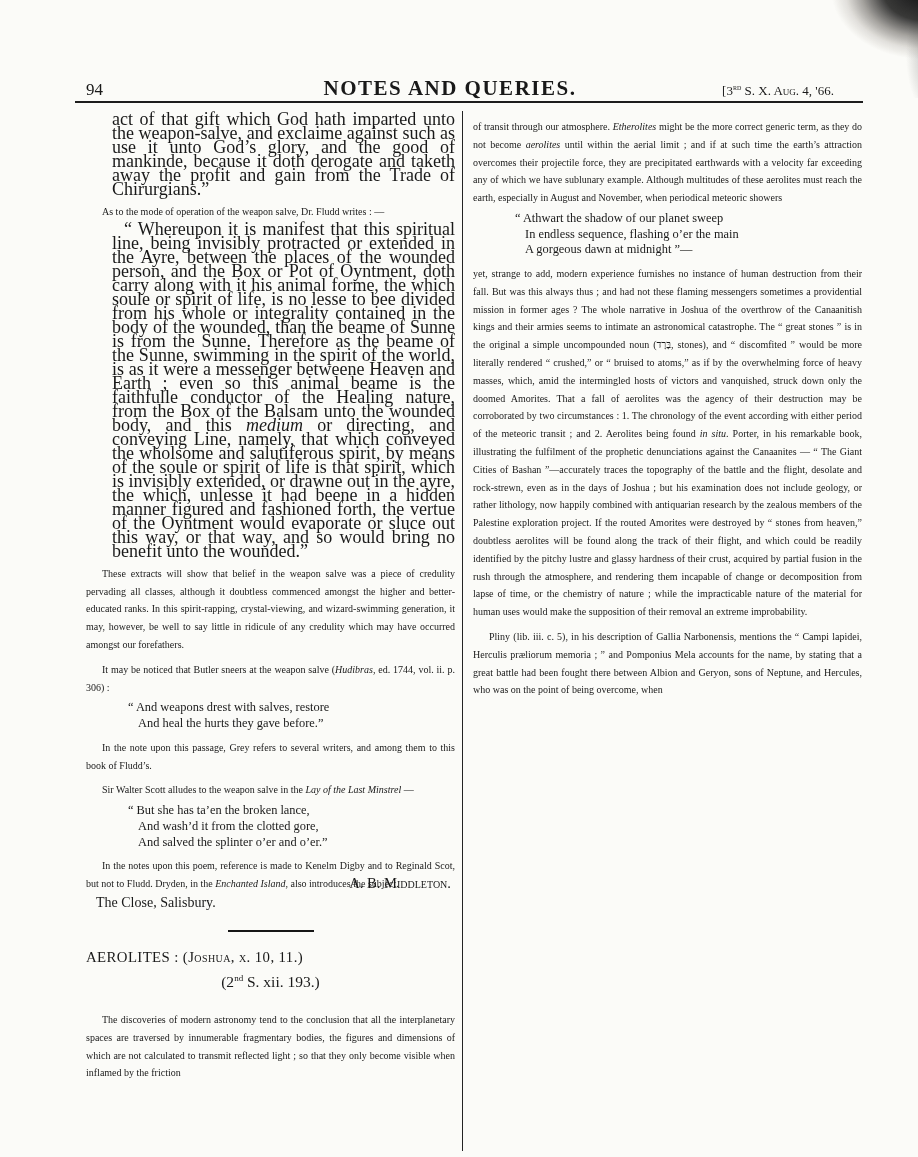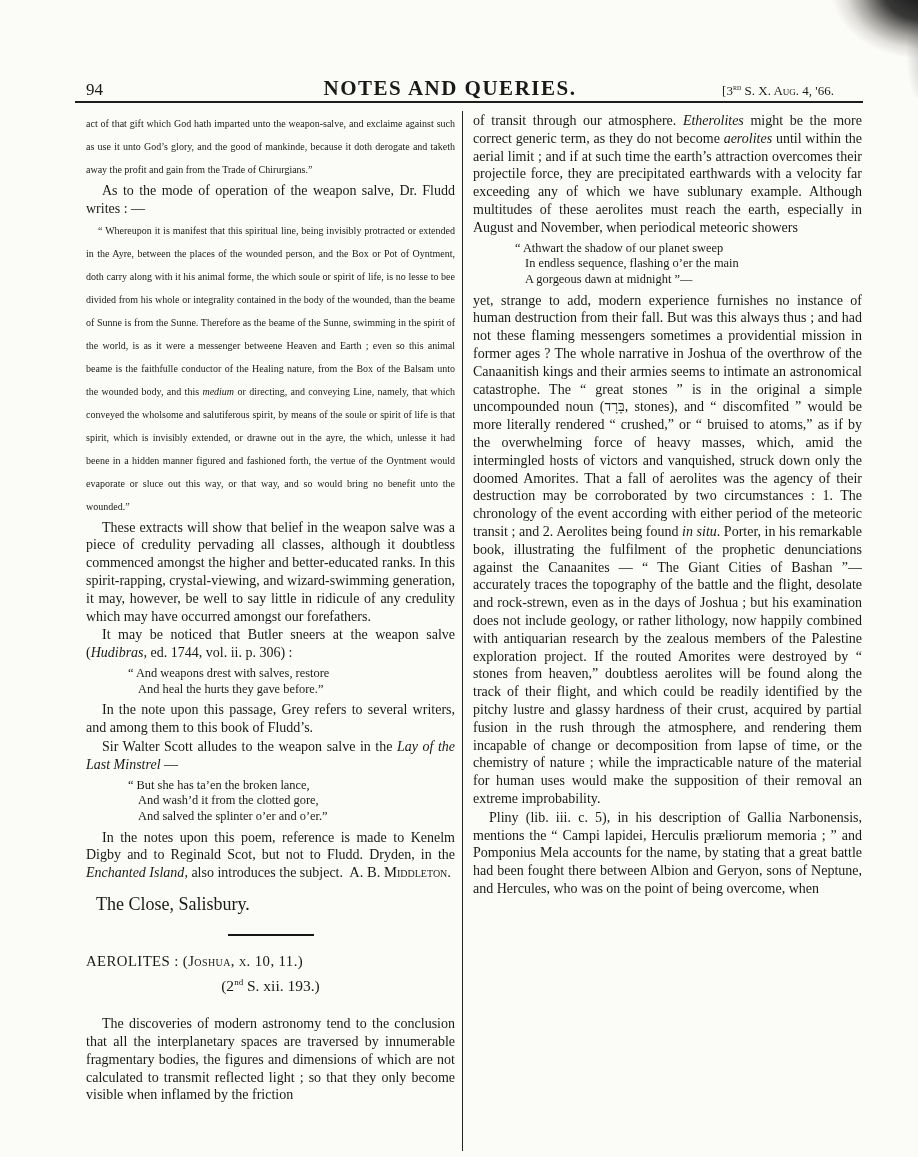--- a/index.html
+++ b/index.html
@@ -35,36 +35,37 @@
   .columns{
     position:absolute;top:111px;left:86px;width:776px;height:1042px;
     display:flex;
   }
   .col{overflow:hidden;}
   .col-left{width:369px;padding-right:7px;}
   .col-right{flex:1;padding-left:10px;}
   .col-divider{width:1px;background:#232323;height:1040px;}
   p{margin:0;padding:0;}
   .main{
-    font-size:14px;line-height:17.8px;text-align:justify;
-    text-indent:16px;margin-top:1px;
+    font-size:10px;line-height:17.8px;text-align:justify;
+    text-indent:16px;margin-top:7px;
   }
   .noindent{text-indent:0;}
   .small{
-    font-size:10px;line-height:23px;text-align:justify;
+    font-size:18px;line-height:14px;text-align:justify;
     margin-top:1px;
+    margin-left:26px;
   }
   .quoteblock{text-indent:12px;}
   .verse{margin:4px 0 4px 42px;font-size:12.4px;line-height:15.7px;}
   .verse-line + .verse-line{margin-left:10px;}
   .signature{
     text-align:right;font-size:14.6px;line-height:17.8px;
     font-variant:small-caps;margin-top:-17.8px;padding-right:4px;
   }
-  .place{font-size:18px;margin-top:12px;text-indent:10px;text-align:left;}
+  .place{font-size:14px;margin-top:2px;text-indent:10px;text-align:left;}
   .section-rule{width:86px;height:2px;background:#161616;margin:19px auto 17px auto;}
   .section-heading{
     margin:0;text-align:left;font-size:14.8px;font-weight:normal;
     font-variant:small-caps;letter-spacing:.4px;
   }
   .section-subheading{
     text-align:center;font-size:15.5px;margin-top:7px;margin-bottom:20px;
   }
   .section-subheading sup{font-size:9px;}
   i{font-style:italic;}

